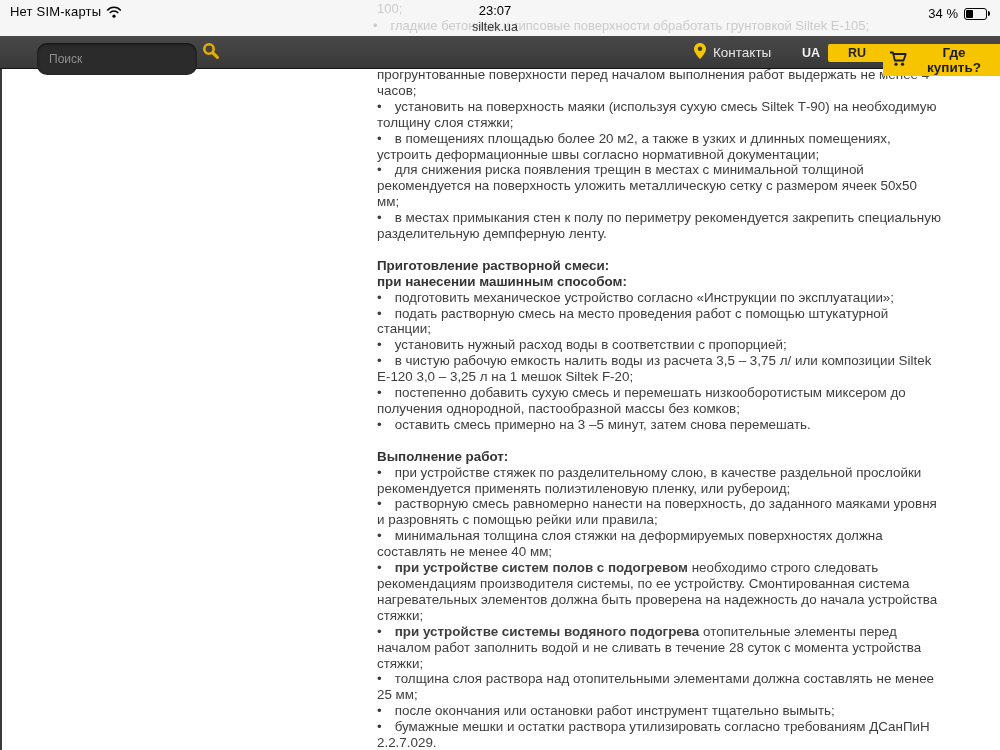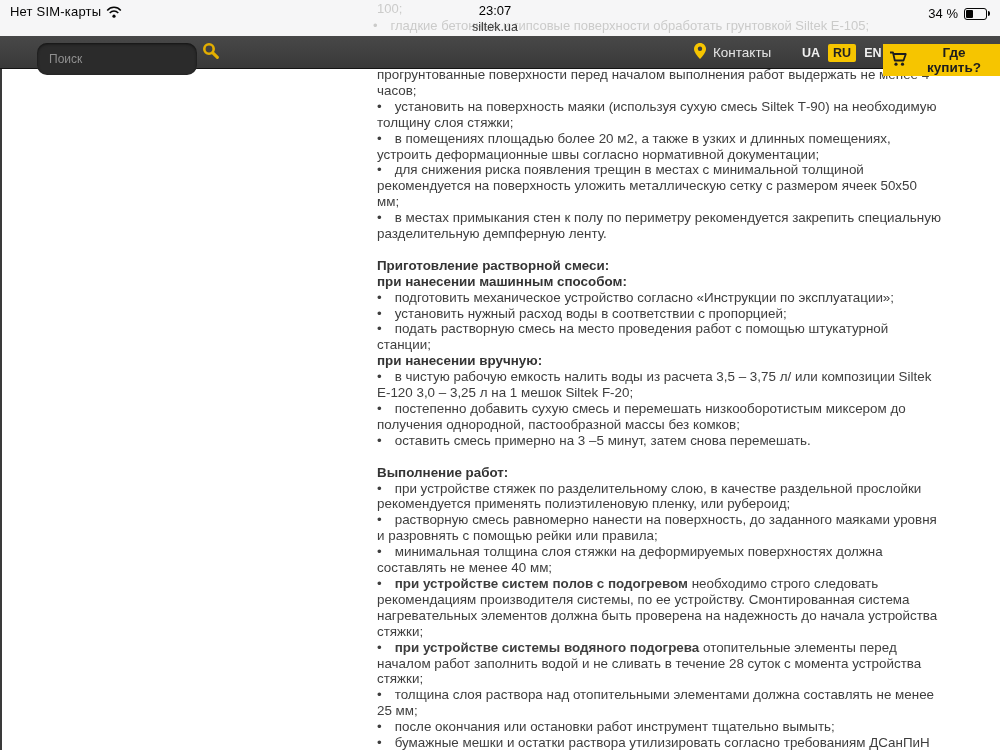--- a/index.html
+++ b/index.html
@@ -28,21 +28,21 @@
   .search-input{position:absolute;left:37px;top:7px;width:160px;height:32px;background:#2b2b2b;border:none;
           border-radius:10px;box-shadow:inset 0 1px 3px rgba(0,0,0,.65),0 1px 0 rgba(255,255,255,.09);
           color:#cccccc;font-size:12px;padding:0 12px;box-sizing:border-box;outline:none;font-family:inherit;}
   .search-input::placeholder{color:#8f8f8f;}
   .search-btn{position:absolute;left:200px;top:6px;width:22px;height:21px;background:none;border:none;padding:0;cursor:pointer;}
   .contacts{position:absolute;left:694px;top:7px;display:flex;align-items:center;gap:7px;
           color:#e5e5e5;font-size:13.5px;cursor:pointer;}
   .langs{position:absolute;left:799px;top:8px;display:flex;gap:5px;
           font-size:12.5px;font-weight:bold;color:#f1f1f1;}
   .lang{cursor:pointer;padding:2px 3px;}
-  .lang.active{background:#f6c500;color:#222;border-radius:2px;padding:2px 5px;}
+  .lang.active{background:#f6c500;color:#222;border-radius:2px;padding:2px 20px;}
   .buy-btn{position:absolute;left:883px;top:0;width:117px;height:32px;background:#f6c500;border:none;
           display:flex;align-items:center;justify-content:center;gap:6px;font-weight:bold;font-size:13.5px;
           color:#1d1d1d;cursor:pointer;font-family:inherit;margin-top:8px;}
 
   
   .left-strip{position:absolute;left:0;top:68px;width:2px;height:682px;background:#3a3a3a;}
   .doc{position:absolute;left:377px;top:67px;width:565px;}
   .blk{margin:0;font-size:13.4px;line-height:15.9px;color:#3e3e3e;}
   .blk.heading{font-weight:bold;color:#343434;}
   .blk.spacer{height:15.9px;}
@@ -125,23 +125,22 @@
   <div class="doc">
       <p class="blk plain">прогрунтованные поверхности перед началом выполнения работ выдержать не менее 4 часов;</p>
       <p class="blk bullet"><span>•</span><span class="bgap"></span>установить на поверхность маяки (используя сухую смесь Siltek Т-90) на необходимую толщину слоя стяжки;</p>
       <p class="blk bullet"><span>•</span><span class="bgap"></span>в помещениях площадью более 20 м2, а также в узких и длинных помещениях, устроить деформационные швы согласно нормативной документации;</p>
       <p class="blk bullet"><span>•</span><span class="bgap"></span>для снижения риска появления трещин в местах с минимальной толщиной рекомендуется на поверхность уложить металлическую сетку с размером ячеек 50х50 мм;</p>
       <p class="blk bullet"><span>•</span><span class="bgap"></span>в местах примыкания стен к полу по периметру рекомендуется закрепить специальную разделительную демпферную ленту.</p>
       <p class="blk spacer"></p>
       <p class="blk heading">Приготовление растворной смеси:</p>
       <p class="blk heading">при нанесении машинным способом:</p>
       <p class="blk bullet"><span>•</span><span class="bgap"></span>подготовить механическое устройство согласно «Инструкции по эксплуатации»;</p>
+      <p class="blk bullet"><span>•</span><span class="bgap"></span>подать растворную смесь на место проведения работ с помощью штукатурной станции;</p>
       <p class="blk bullet"><span>•</span><span class="bgap"></span>установить нужный расход воды в соответствии с пропорцией;</p>
-      <p class="blk bullet"><span>•</span><span class="bgap"></span>подать растворную смесь на место проведения работ с помощью штукатурной станции;</p>
-      <p class="blk heading">при нанесении вручную:</p>
       <p class="blk bullet"><span>•</span><span class="bgap"></span>в чистую рабочую емкость налить воды из расчета 3,5 – 3,75 л/ или композиции Siltek Е-120 3,0 – 3,25 л на 1 мешок Siltek F-20;</p>
       <p class="blk bullet"><span>•</span><span class="bgap"></span>постепенно добавить сухую смесь и перемешать низкооборотистым миксером до получения однородной, пастообразной массы без комков;</p>
       <p class="blk bullet"><span>•</span><span class="bgap"></span>оставить смесь примерно на 3 –5 минут, затем снова перемешать.</p>
       <p class="blk spacer"></p>
       <p class="blk heading">Выполнение работ:</p>
       <p class="blk bullet"><span>•</span><span class="bgap"></span>при устройстве стяжек по разделительному слою, в качестве раздельной прослойки рекомендуется применять полиэтиленовую пленку, или рубероид;</p>
       <p class="blk bullet"><span>•</span><span class="bgap"></span>растворную смесь равномерно нанести на поверхность, до заданного маяками уровня и разровнять с помощью рейки или правила;</p>
       <p class="blk bullet"><span>•</span><span class="bgap"></span>минимальная толщина слоя стяжки на деформируемых поверхностях должна составлять не менее 40 мм;</p>
       <p class="blk bullet"><span>•</span><span class="bgap"></span><b>при устройстве систем полов с подогревом</b> необходимо строго следовать рекомендациям производителя системы, по ее устройству. Смонтированная система нагревательных элементов должна быть проверена на надежность до начала устройства стяжки;</p>
       <p class="blk bullet"><span>•</span><span class="bgap"></span><b>при устройстве системы водяного подогрева</b> отопительные элементы перед началом работ заполнить водой и не сливать в течение 28 суток с момента устройства стяжки;</p>

